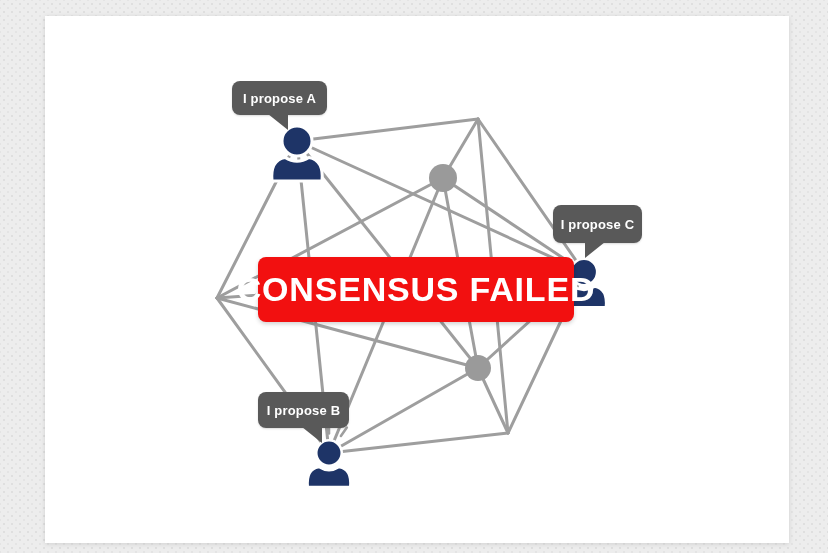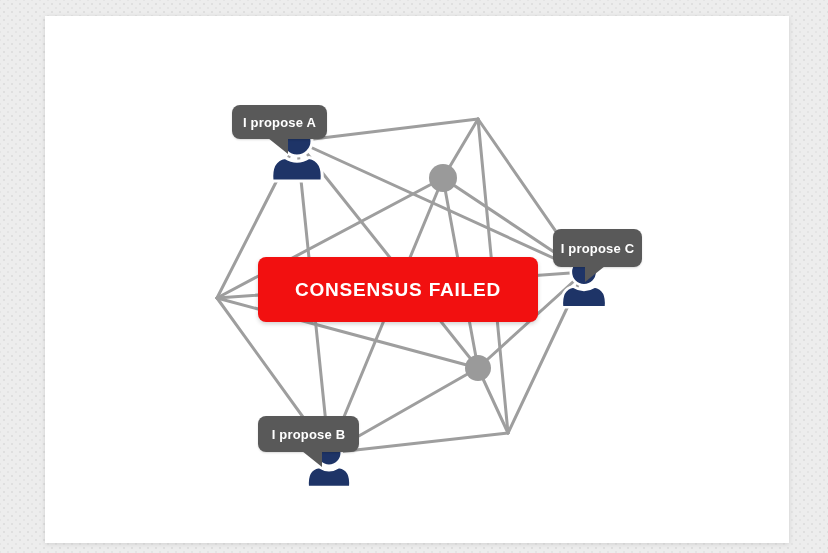--- a/index.html
+++ b/index.html
@@ -42,52 +42,51 @@
     background: #595959;
     color: #ffffff;
     border-radius: 8px;
     display: flex;
     align-items: center;
     justify-content: center;
     font-size: 13px;
     font-weight: 700;
     letter-spacing: 0.2px;
     box-shadow: 0 1px 2px rgba(0,0,0,0.15);
-    margin-top: 24px;
   }
   .bubble .tail {
     position: absolute;
     top: 100%;
     margin-top: -1px;
     width: 0;
     height: 0;
     border-top: 16px solid #595959;
   }
   .tail-right { border-left: 20px solid transparent; }
   .tail-left  { border-right: 20px solid transparent; }
   #bubble-a { left: 232px; top: 81px;  width: 95px; height: 34px; }
   #bubble-a .tail { left: 36px; }
   #bubble-c { left: 553px; top: 205px; width: 89px; height: 38px; justify-content: center; }
   #bubble-c .tail { left: 32px; }
-  #bubble-b { left: 258px; top: 392px; width: 101px; height: 36px; }
+  #bubble-b { left: 258px; top: 392px; width: 91px; height: 36px; }
   #bubble-b .tail { left: 44px; }
   .banner {
     position: absolute;
     z-index: 2;
     left: 258px;
     top: 257px;
-    width: 280px;
+    width: 316px;
     height: 65px;
     background: #f21010;
     color: #ffffff;
     border-radius: 8px;
     display: flex;
     align-items: center;
     justify-content: center;
-    font-size: 19px;
+    font-size: 34px;
     font-weight: 700;
     letter-spacing: 0.8px;
     box-shadow: 0 2px 4px rgba(0,0,0,0.18);
     white-space: nowrap;
   }
 </style>
 </head>
 <body>
 
 <div class="canvas"></div>

